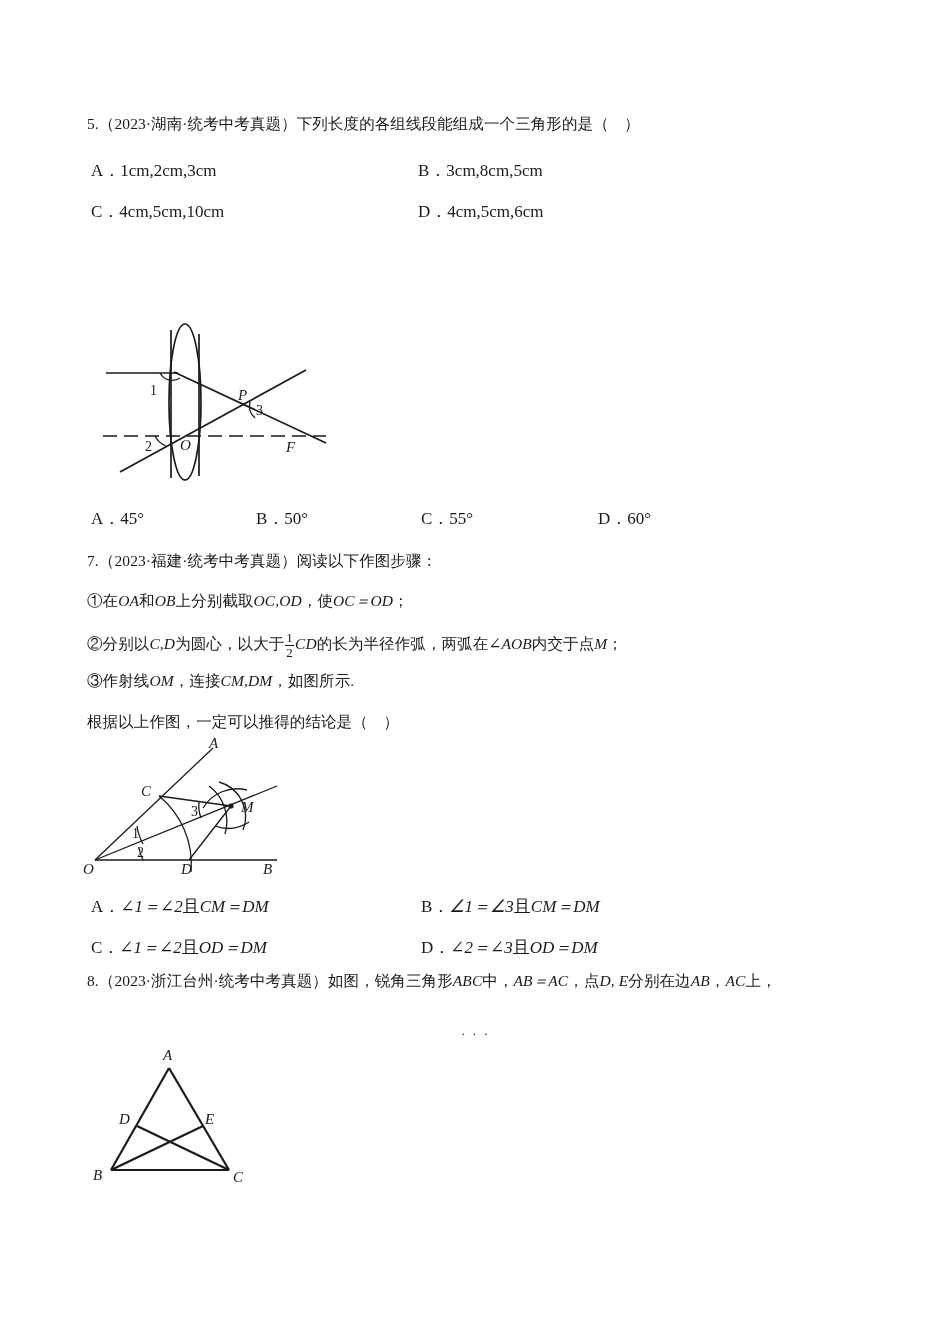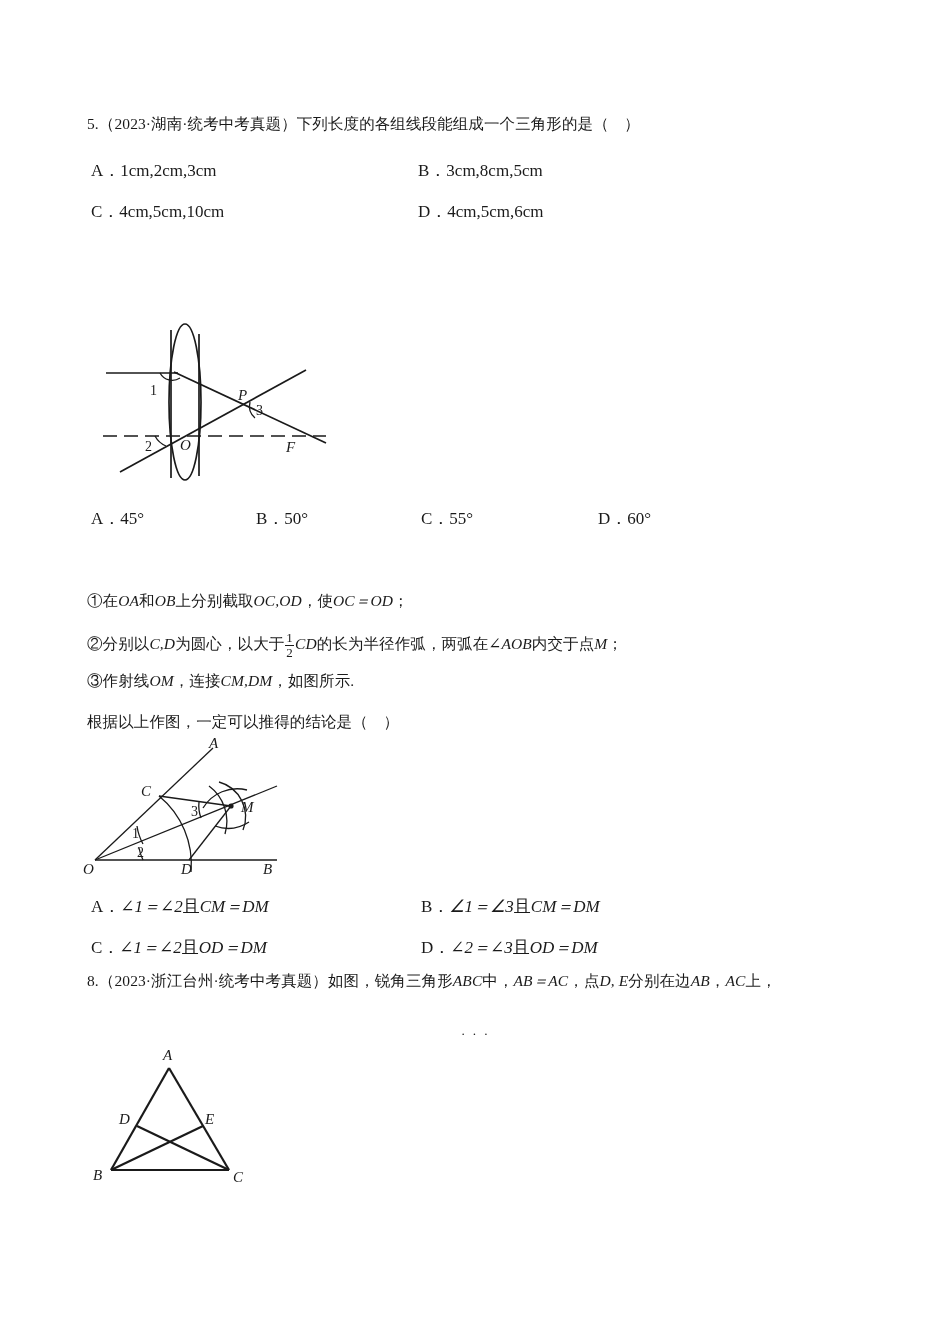--- a/index.html
+++ b/index.html
@@ -158,20 +158,23 @@
   <div class="opt" style="left:253px; top:507px;">
     <span class="optlbl">B．</span><span>50°</span>
   </div>
   <div class="opt" style="left:418px; top:507px;">
     <span class="optlbl">C．</span><span>55°</span>
   </div>
   <div class="opt" style="left:583px; top:507px;margin-left:12px;">
     <span class="optlbl">D．</span><span>60°</span>
   </div>
 
+  <div class="blk qline" style="left:84px; top:551px;">
+    <span>7.</span><span>（2023·福建·统考中考真题）</span><span>阅读以下作图步骤：</span>
+  </div>
 
   <div class="blk qline" style="left:84px; top:591px;">
     <span>①</span><span>在</span><span class="it">OA</span><span>和</span><span class="it">OB</span><span>上分别截取</span><span class="it">OC,OD</span><span>，使</span><span class="it">OC＝OD</span><span>；</span>
   </div>
 
   <div class="blk qline" style="left:84px; top:631px;">
     <span>②</span><span>分别以</span><span class="it">C,D</span><span>为圆心，以大于</span><span class="frac"><span class="num">1</span><span class="den">2</span></span><span class="it">CD</span><span>的长为半径作弧，两弧在</span><span class="it">∠AOB</span><span>内交于点</span><span class="it">M</span><span>；</span>
   </div>
 
   <div class="blk qline" style="left:84px; top:671px;">

